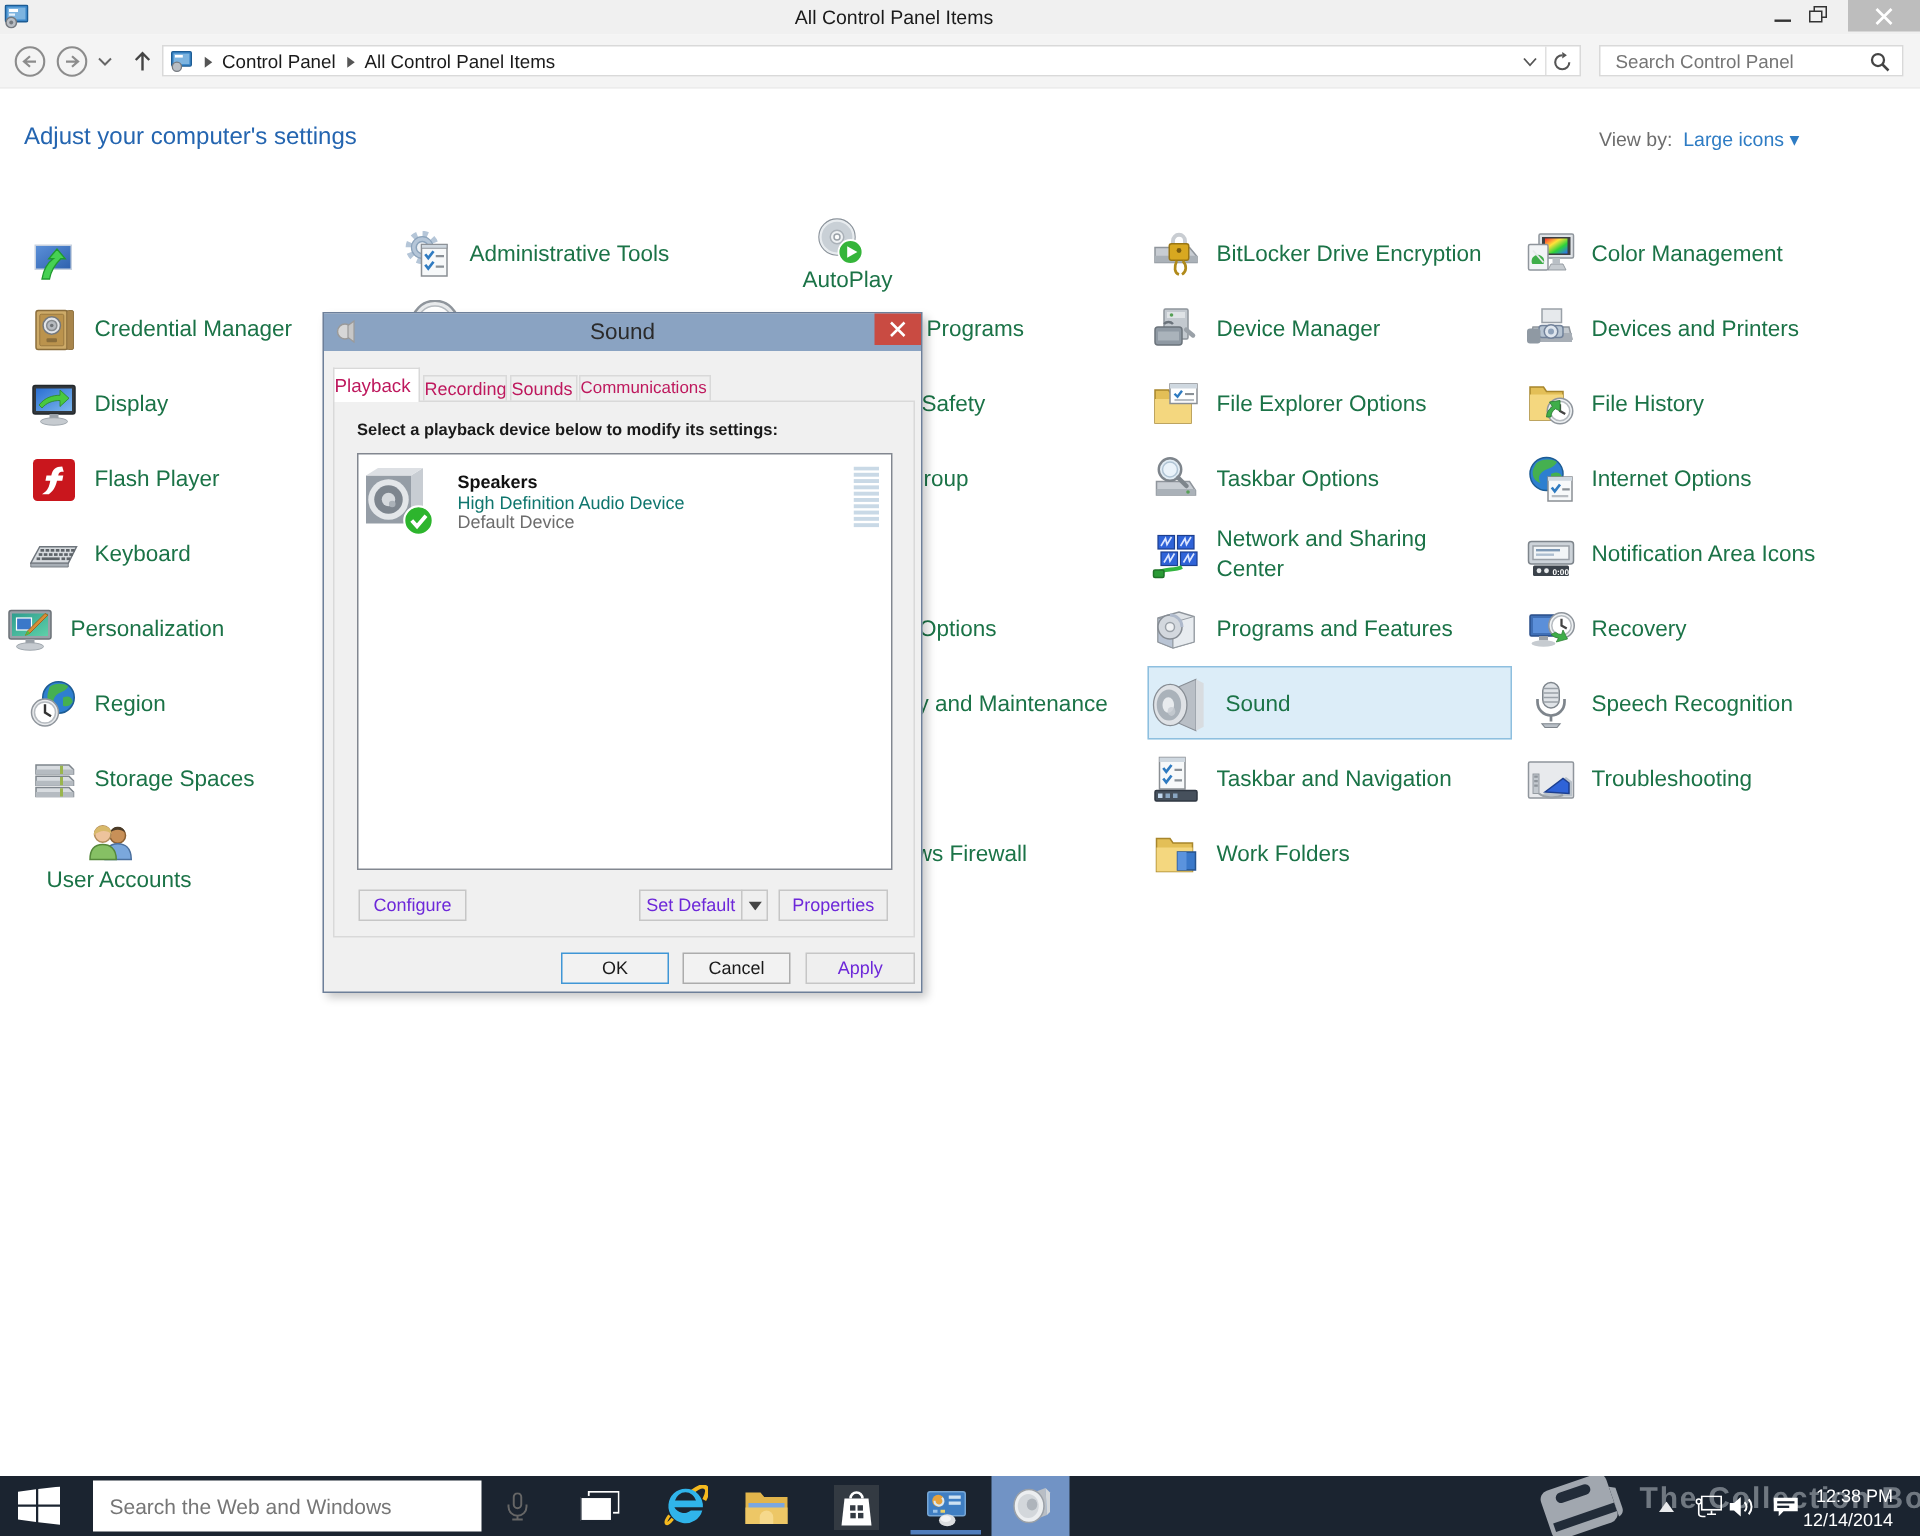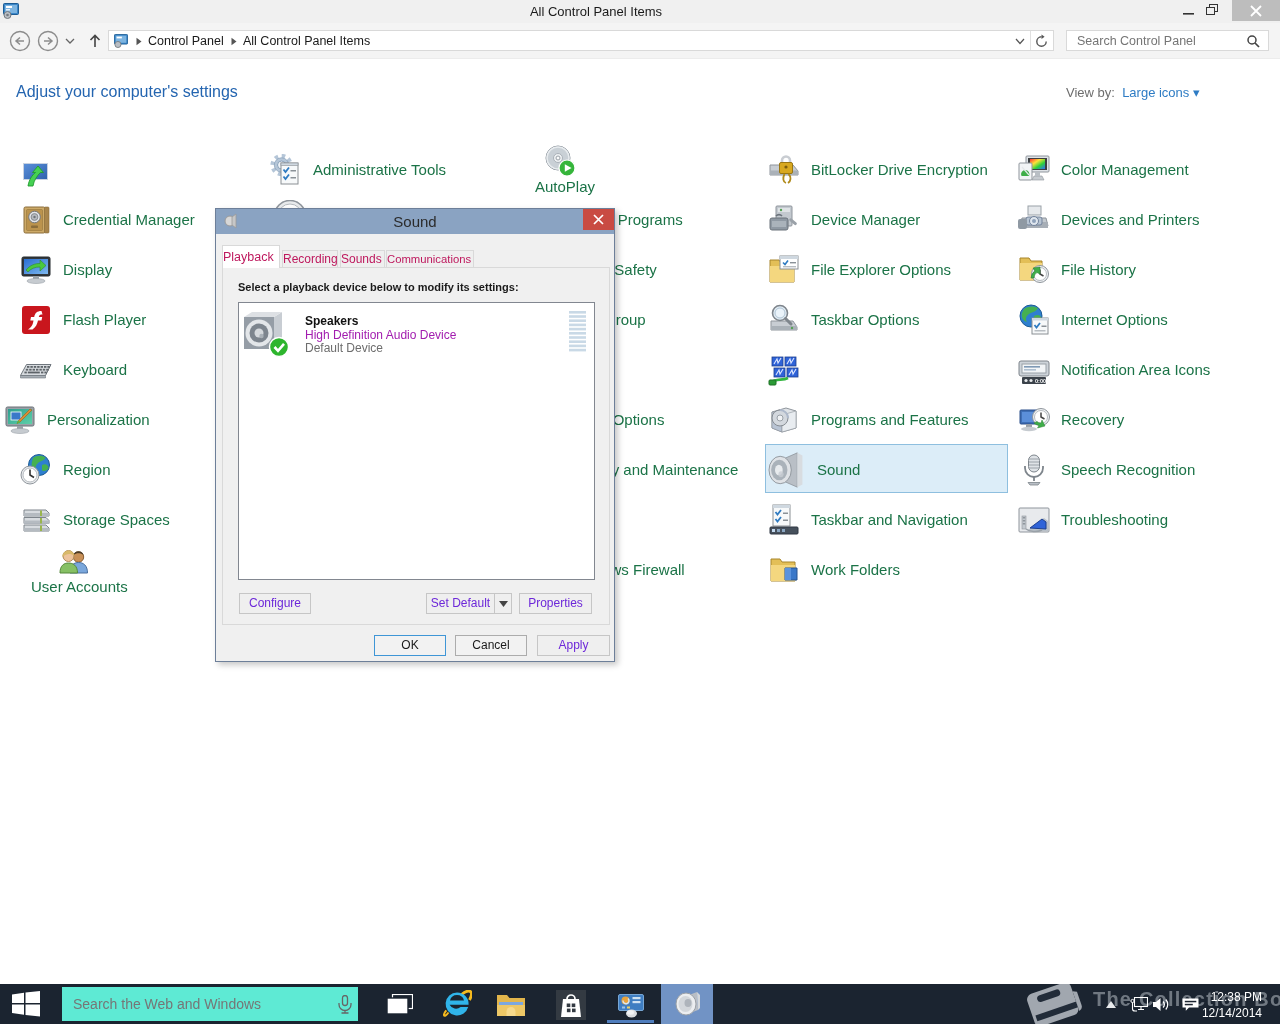--- a/index.html
+++ b/index.html
@@ -20,21 +20,21 @@
 #dlgtitle{position:absolute;left:0;top:0;width:398px;height:25px;background:#8aa3c2;}
 #dlgtitle .txt{position:absolute;left:0;top:4px;width:100%;text-align:center;font-size:15px;color:#2b2b2b;}
 #dlgclose{position:absolute;right:0;top:0;width:31px;height:21px;background:#c94b42;}
 .tab{position:absolute;font-size:12px;color:#be185d;text-align:left;border:1px solid #d9d9d9;background:#efefef;border-bottom:none;overflow:hidden;}
 #tabpage{position:absolute;left:6px;top:58px;width:388px;height:358px;background:#f0f0f0;border:1px solid #d9d9d9;}
 #listbox{position:absolute;left:22px;top:93px;width:357px;height:278px;background:#fff;border:1px solid #828790;}
 .btn{position:absolute;height:21px;background:#efefef;border:1px solid #c6c6c6;font-size:12px;color:#6d28d9;text-align:center;line-height:19px;}
 .btn.en{color:#1a1a1a;background:#f2f2f2;border-color:#acacac;}
 
 #taskbar{position:absolute;left:0;top:984px;width:1280px;height:40px;background:#1b2430;z-index:20;}
-#searchbox{position:absolute;left:62px;top:3px;width:296px;height:34px;background:#5eead4;display:flex;align-items:center;text-align:center;}
+#searchbox{position:absolute;left:62px;top:3px;width:259px;height:34px;background:#ffffff;display:flex;align-items:center;text-align:center;}
 #searchbox span{margin-left:11px;font-size:14px;color:#767676;}
 #clock{position:absolute;right:18px;top:5px;color:#fff;font-size:12px;text-align:right;line-height:16px;z-index:6;}
 #wmtext{position:absolute;left:1093px;top:4px;font-size:20px;letter-spacing:1.2px;color:rgba(183,189,196,0.55);z-index:2;white-space:nowrap;font-weight:bold;}
 .tray{position:absolute;z-index:4;}
 </style>
 </head>
 <body>
 <div id="page">
 
 <div id="titlebar">
@@ -337,20 +337,21 @@
             <rect x="6" y="14" width="11" height="9" fill="#2f63d8"></rect>
             <rect x="19" y="14" width="11" height="9" fill="#2f63d8"></rect>
           </g>
           <path d="M6 10 L9 5 L10 9 L13 4" stroke="#dce6ff" stroke-width="1.1" fill="none"></path>
           <path d="M19 10 L22 5 L23 9 L26 4" stroke="#dce6ff" stroke-width="1.1" fill="none"></path>
           <path d="M8 21 L11 16 L12 20 L15 15" stroke="#dce6ff" stroke-width="1.1" fill="none"></path>
           <path d="M21 21 L24 16 L25 20 L28 15" stroke="#dce6ff" stroke-width="1.1" fill="none"></path>
           <path d="M2 29 C8 24 14 27 20 24" fill="none" stroke="#33b540" stroke-width="2.6"></path>
           <rect x="1" y="26" width="7" height="5" rx="1" fill="#2a9a35" stroke="#1e7127"></rect>
         </svg>
+        <span style="width:160px">Network and Sharing Center</span>
       </div>
 <div class="it" style="left:1018px;top:345px;">
         <svg width="32" height="32" viewBox="0 0 32 32">
           <rect x="1" y="7" width="30" height="15" rx="2" fill="#cdd3d9" stroke="#7e858c"></rect>
           <rect x="4" y="10" width="24" height="9" fill="#f2f5f7" stroke="#9aa1a8"></rect>
           <rect x="6" y="12" width="16" height="1.6" fill="#7e99b5"></rect>
           <rect x="6" y="15" width="12" height="1.6" fill="#aebfd0"></rect>
           <rect x="4" y="23" width="24" height="7" rx="1" fill="#3b424a"></rect>
           <circle cx="8" cy="26.5" r="1.6" fill="#e8eaec"></circle>
           <circle cx="13" cy="26.5" r="1.6" fill="#e8eaec"></circle>
@@ -537,21 +538,21 @@
       <polygon points="33,7 41,2 41,34 33,39" fill="#c8cdd3"></polygon>
       <polygon points="3,7 11,2 41,2 33,7" fill="#dde0e4"></polygon>
       <circle cx="18" cy="23" r="13.5" fill="#e3e6e9"></circle>
       <circle cx="18" cy="23" r="9.5" fill="#7d858e"></circle>
       <circle cx="18" cy="23" r="4.5" fill="#d5d9dd"></circle>
       <circle cx="20.5" cy="26" r="2.2" fill="#aab1b8"></circle>
       <circle cx="38" cy="37" r="9.5" fill="#2db52d" stroke="#fff" stroke-width="1.4"></circle>
       <path d="M33.5 37 L37 40.8 L43 33.8" fill="none" stroke="#fff" stroke-width="2.6"></path>
     </svg>
     <div style="position:absolute;left:66px;top:11px;font-size:12px;font-weight:bold;color:#111;">Speakers</div>
-    <div style="position:absolute;left:66px;top:25px;font-size:12px;color:#a21caf;">High Definition Audio Device</div>
+    <div style="position:absolute;left:66px;top:25px;font-size:12px;color:#0f766e;">High Definition Audio Device</div>
     <div style="position:absolute;left:66px;top:38px;font-size:12px;color:#6d6d6d;">Default Device</div>
     <svg style="position:absolute;left:330px;top:8px" width="17" height="43">
       <g fill="#c9d9e6">
         <rect x="0" y="0" width="17" height="2.6"></rect>
             <rect x="0" y="4.2" width="17" height="2.6"></rect>
         <rect x="0" y="8.4" width="17" height="2.6"></rect>
             <rect x="0" y="12.6" width="17" height="2.6"></rect>
         <rect x="0" y="16.8" width="17" height="2.6"></rect>
             <rect x="0" y="21" width="17" height="2.6"></rect>
         <rect x="0" y="25.2" width="17" height="2.6"></rect>

